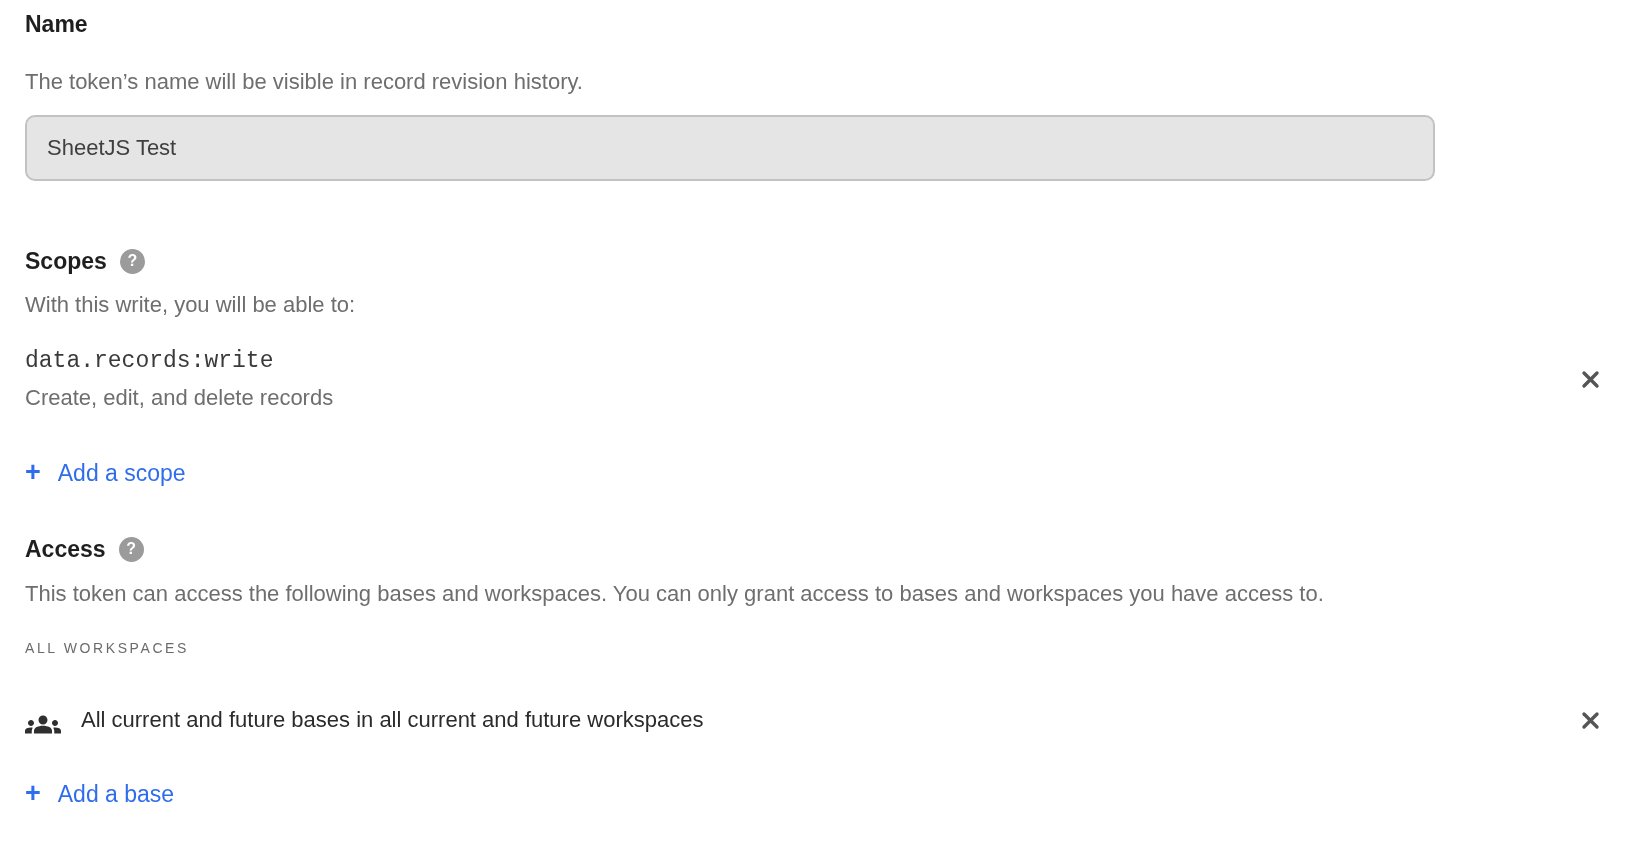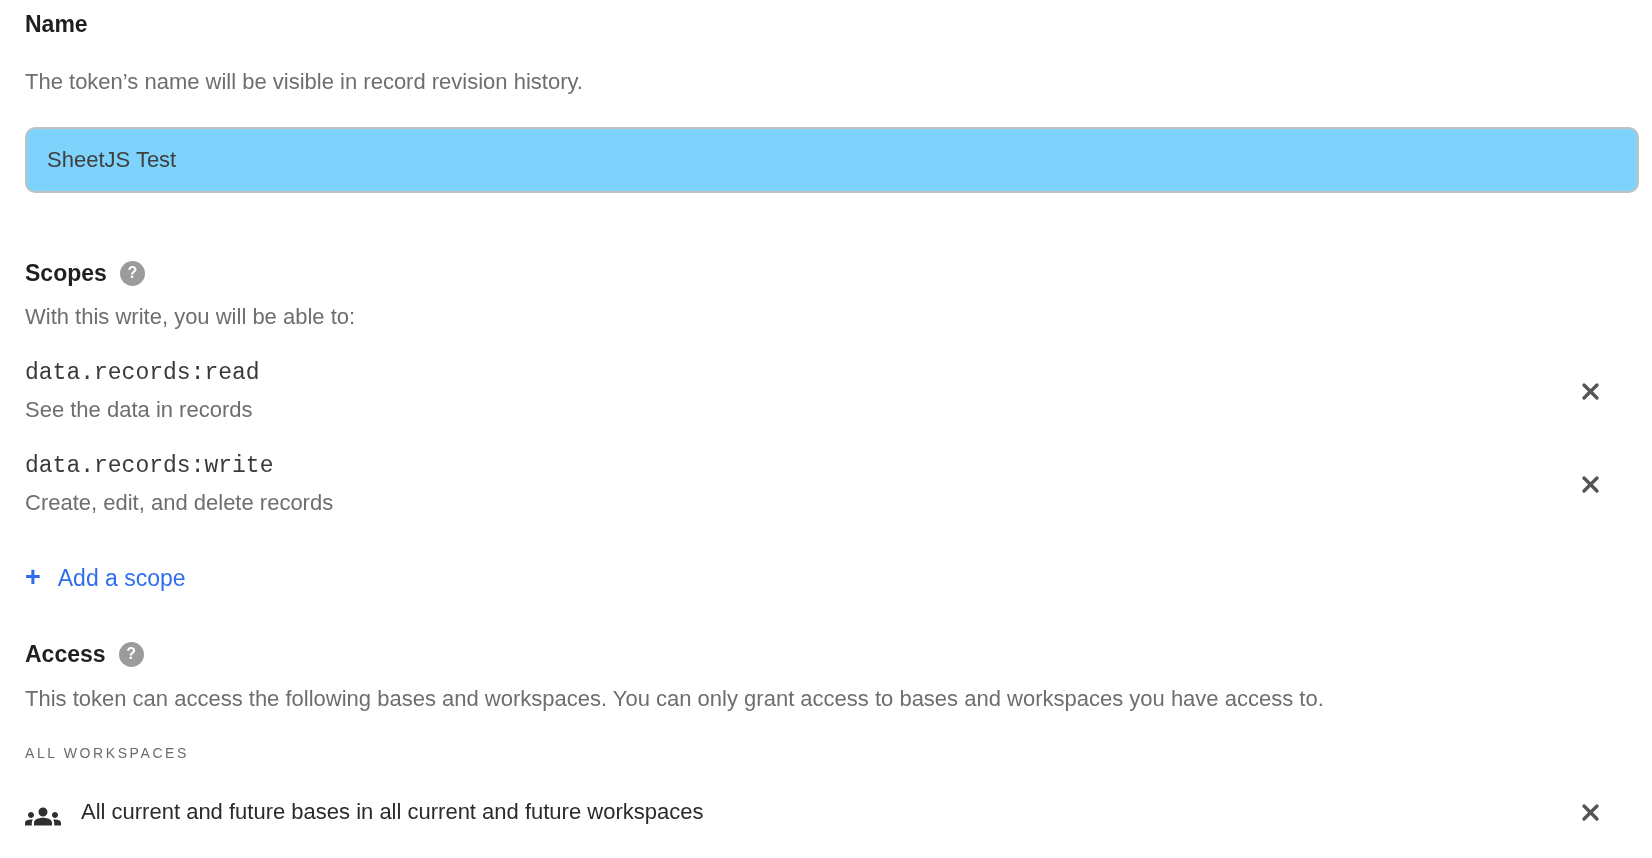--- a/index.html
+++ b/index.html
@@ -17,26 +17,26 @@
   }
   .heading-row{display:flex;align-items:center;gap:13px;}
   .desc{
     font-size:22px;color:#6e6e6e;line-height:27px;margin:0;font-weight:400;
   }
 
   
   .name-title{margin-top:5px;}
   .name-desc{margin-top:30px;}
   .token-input{
-    margin-top:32px;
-    width:1614px;height:66px;box-sizing:border-box;
+    margin-top:20px;
+    width:1410px;height:66px;box-sizing:border-box;
     border:2px solid #c2c2c2;border-radius:10px;
     padding:0 20px;font-size:22px;color:#3f3f3f;
     font-family:"Liberation Sans",sans-serif;
-    outline:none;background:#7dd3fc;display:block;
+    outline:none;background:#e5e5e5;display:block;
   }
 
   
   .help-icon{
     width:25px;height:25px;border-radius:50%;
     background:#9b9b9b;color:#ffffff;
     display:inline-flex;align-items:center;justify-content:center;
     font-size:16px;font-weight:700;line-height:1;
     cursor:default;user-select:none;flex:0 0 auto;
   }
@@ -77,21 +77,21 @@
   .access-desc{margin-top:17px;white-space:nowrap;}
 
   .group-label{
     margin-top:30px;
     font-size:14px;color:#6b6b6b;font-weight:500;
     letter-spacing:2.6px;line-height:22px;
   }
 
   .access-row{
     display:flex;align-items:center;justify-content:space-between;
-    margin-top:33px;
+    margin-top:46px;
   }
   .access-row-left{display:flex;align-items:center;gap:20px;}
   .people-icon{display:flex;align-items:center;flex:0 0 auto;}
   .access-row-label{
     font-size:22px;color:#2b2b2b;line-height:28px;font-weight:400;
   }
 </style>
 </head>
 <body>
 
@@ -103,34 +103,20 @@
     <input class="token-input" type="text" value="SheetJS Test" style="">
   </section>
 
   <section class="scopes-section">
     <div class="heading-row">
       <h2 class="section-title">Scopes</h2>
       <span class="help-icon">?</span>
     </div>
     <p class="desc scopes-desc">With this write, you will be able to:</p>
 
-    <div class="scope-row">
-      <div>
-        <div class="scope-name">data.records:read</div>
-        <div class="desc scope-desc">See the data in records</div>
-      </div>
-      <button class="x-btn">
-        <span>
-          <svg width="21" height="21" viewBox="0 0 21 21">
-            <line x1="4" y1="4" x2="17" y2="17" stroke="#555555" stroke-width="3.4" stroke-linecap="round"></line>
-            <line x1="17" y1="4" x2="4" y2="17" stroke="#555555" stroke-width="3.4" stroke-linecap="round"></line>
-          </svg>
-        </span>
-      </button>
-    </div>
 
     <div class="scope-row">
       <div>
         <div class="scope-name">data.records:write</div>
         <div class="desc scope-desc">Create, edit, and delete records</div>
       </div>
       <button class="x-btn">
         <span>
           <svg width="21" height="21" viewBox="0 0 21 21">
             <line x1="4" y1="4" x2="17" y2="17" stroke="#555555" stroke-width="3.4" stroke-linecap="round"></line>

